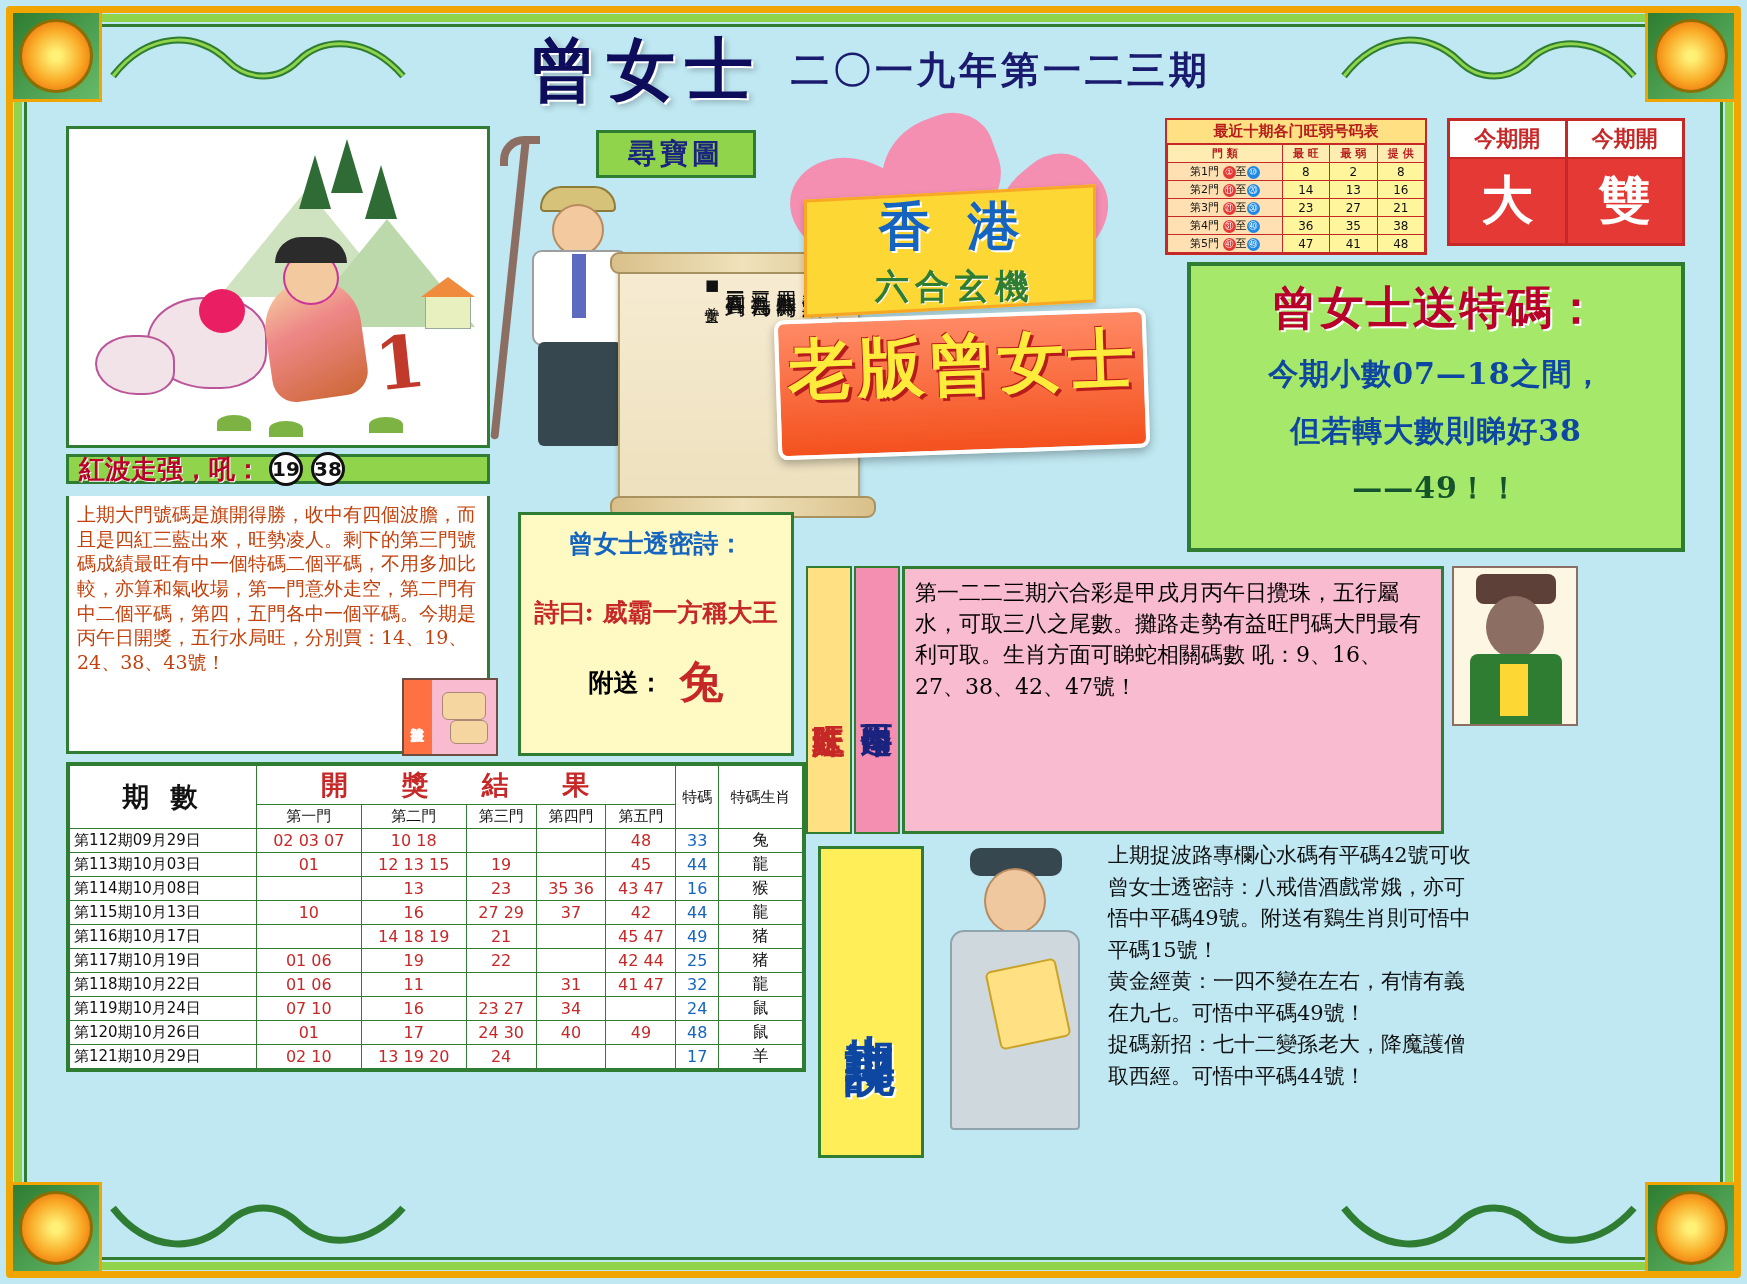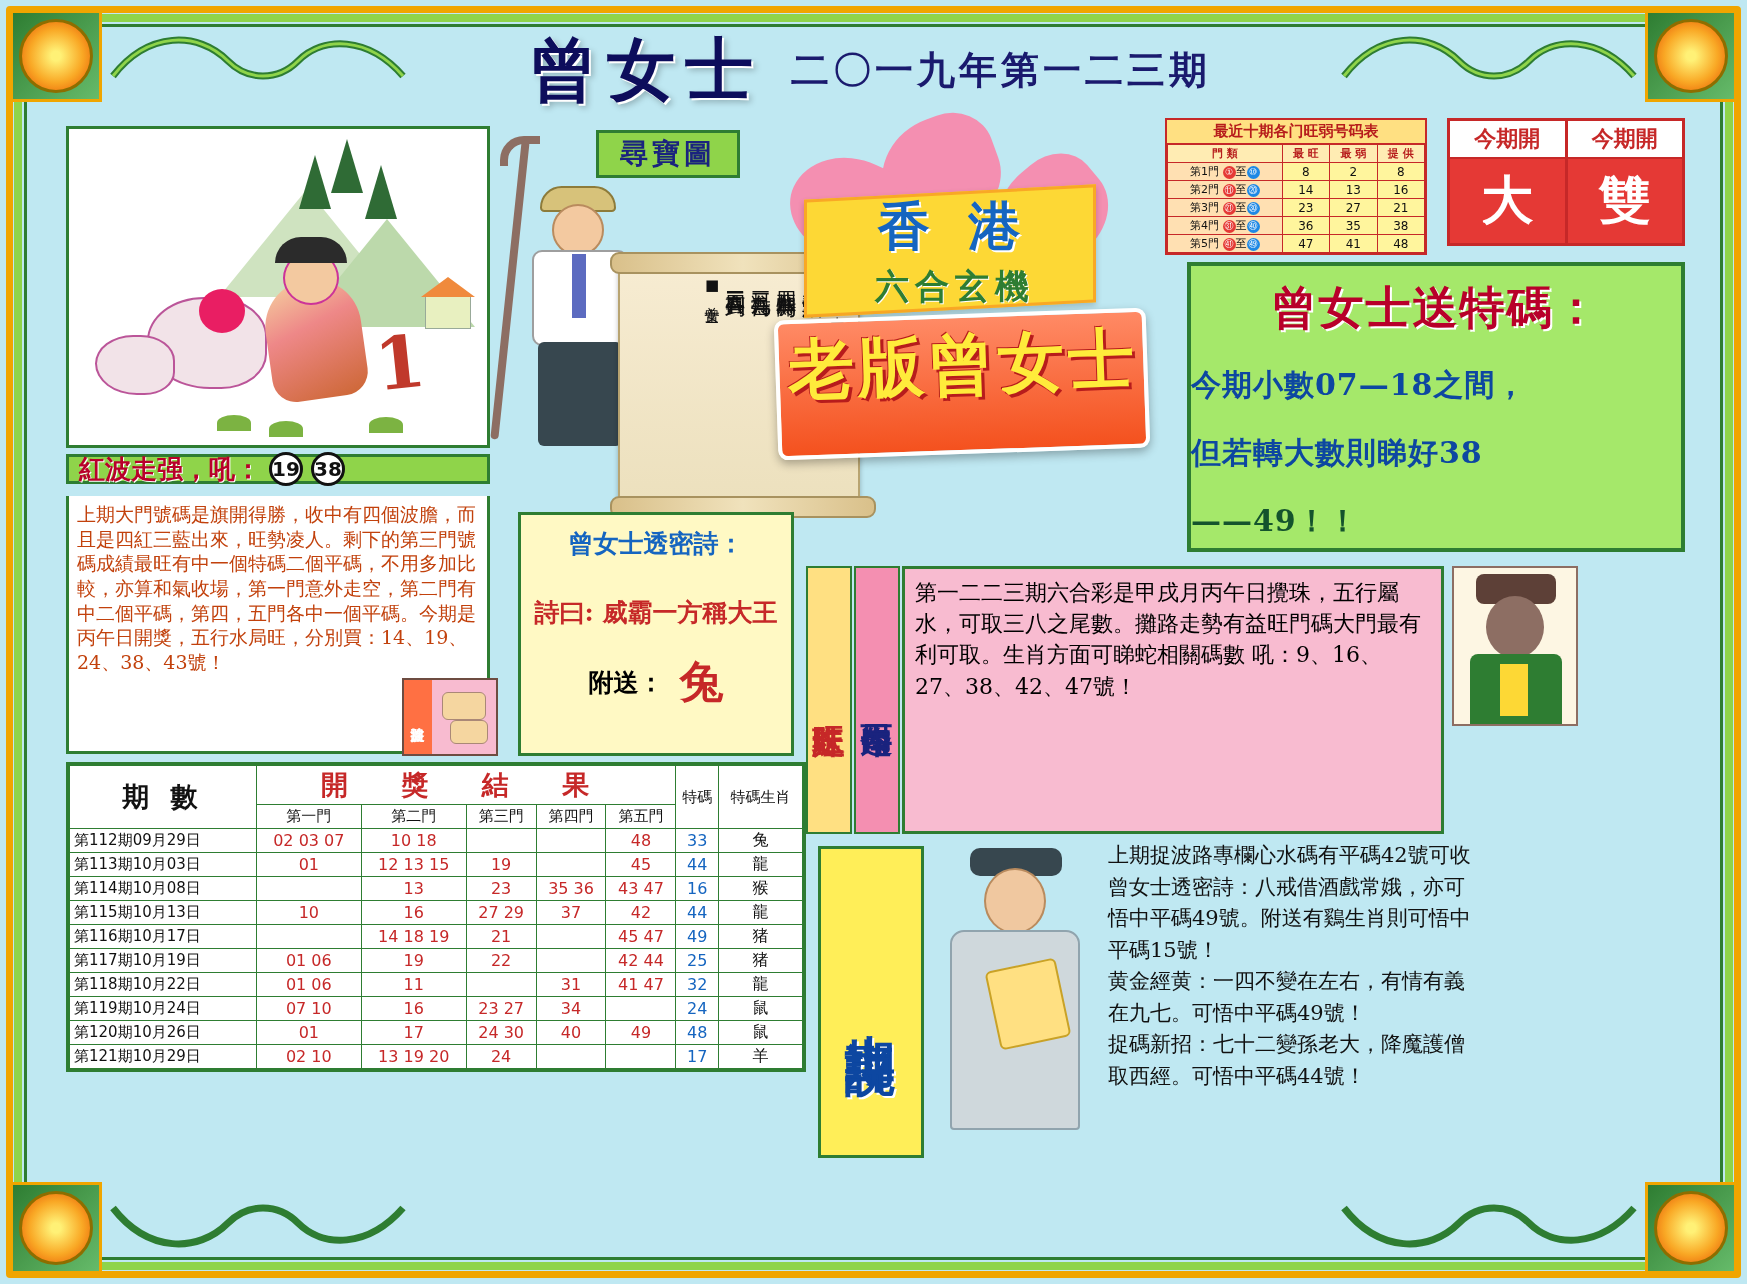--- a/index.html
+++ b/index.html
@@ -190,21 +190,21 @@
     font-size: 14px; writing-mode: vertical-rl;
     display:flex; align-items:center; justify-content:center;
     font-weight:bold;
   }
   .zhuobo-art { flex:1; background: #f8bbd0; position: relative; }
 
   
   .xunbao {
     position: absolute;
     left: 596px; top: 130px;
-    width: 144px; height: 48px;
+    width: 160px; height: 48px;
     background: #8fd44a;
     border: 3px solid #2e7d32;
     display:flex; align-items:center; justify-content:center;
     font-size: 28px; font-weight:bold; color:#1a237e;
     font-family:"DejaVu Serif",serif;
     letter-spacing: 4px;
   }
   .man {
     position:absolute; left: 500px; top: 120px; width: 160px; height: 340px;
   }
@@ -252,21 +252,21 @@
   .petal {
     position:absolute; background:#f48fb1; border-radius:60% 40% 50% 50%;
   }
   .hk-banner {
     position:absolute; left: 44px; top: 74px; width: 292px; height: 118px;
     background:#fdd835; border: 3px solid #f9a825; transform: skewY(-3deg);
     box-shadow: 0 3px 6px rgba(0,0,0,.2);
   }
   .hk-text {
     position:absolute; left: 52px; top: 74px; width: 286px;
-    text-align:center; font-family:Liberation Sans, sans-serif; font-weight:bold;
+    text-align:center; font-family:Liberation Serif, serif; font-weight:bold;
   }
   .hk1 { font-size: 52px; color:#1565c0; letter-spacing: 12px; text-shadow: 2px 2px 0 #fff; }
   .hk2 { font-size: 34px; color:#2e7d32; letter-spacing: 6px; text-shadow: 1px 1px 0 #fff; margin-top:2px;}
   .lb-banner {
     position:absolute; left: 16px; top: 196px; width: 372px; height: 140px;
     background: linear-gradient(180deg,#ff8a65,#f4511e);
     border: 4px solid #fff; border-radius: 10px; transform: rotate(-2deg);
     box-shadow: 0 4px 10px rgba(0,0,0,.3);
   }
   .lb-text {
@@ -318,22 +318,22 @@
   .greenbox {
     position:absolute; right: 62px; top: 262px; width: 498px; height: 290px;
     background:#a5e86a; border: 4px solid #2e7d32;
   }
   .gb-title {
     text-align:center; font-size: 45px; font-weight:bold; color:#b8002a;
     font-family:"DejaVu Serif",serif; margin-top: 12px; letter-spacing: 2px;
     text-shadow: 2px 2px 0 #fff;
   }
   .gb-line {
-    text-align:left; font-size: 30px; font-weight:bold; color:#0d47a1;
-    font-family:"DejaVu Serif",serif; margin-top: 27px; letter-spacing: 1px;
+    text-align:center; font-size: 30px; font-weight:bold; color:#0d47a1;
+    font-family:"DejaVu Serif",serif; margin-top: 16px; letter-spacing: 1px;
   }
   .gb-line.red { color:#14532d; }
 
   
   .poembox {
     position:absolute; left: 518px; top: 512px; width: 276px; height: 244px;
     background:#fff9c4; border: 3px solid #2e7d32;
   }
   .pb-title {
     text-align:center; font-size: 25px; font-weight:bold; color:#1565c0;

